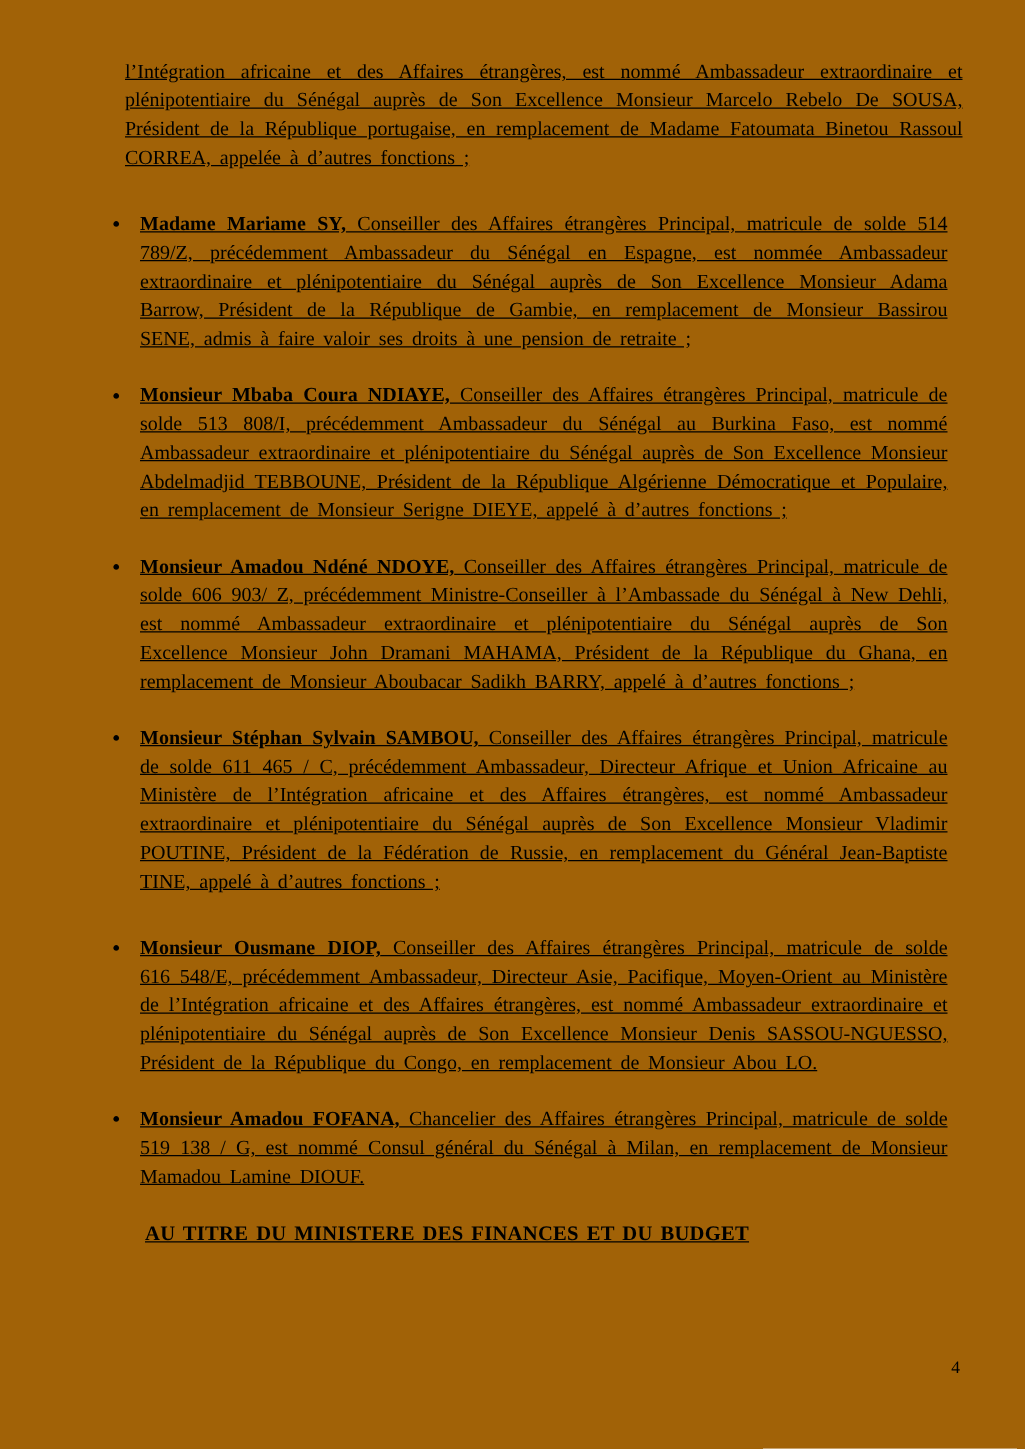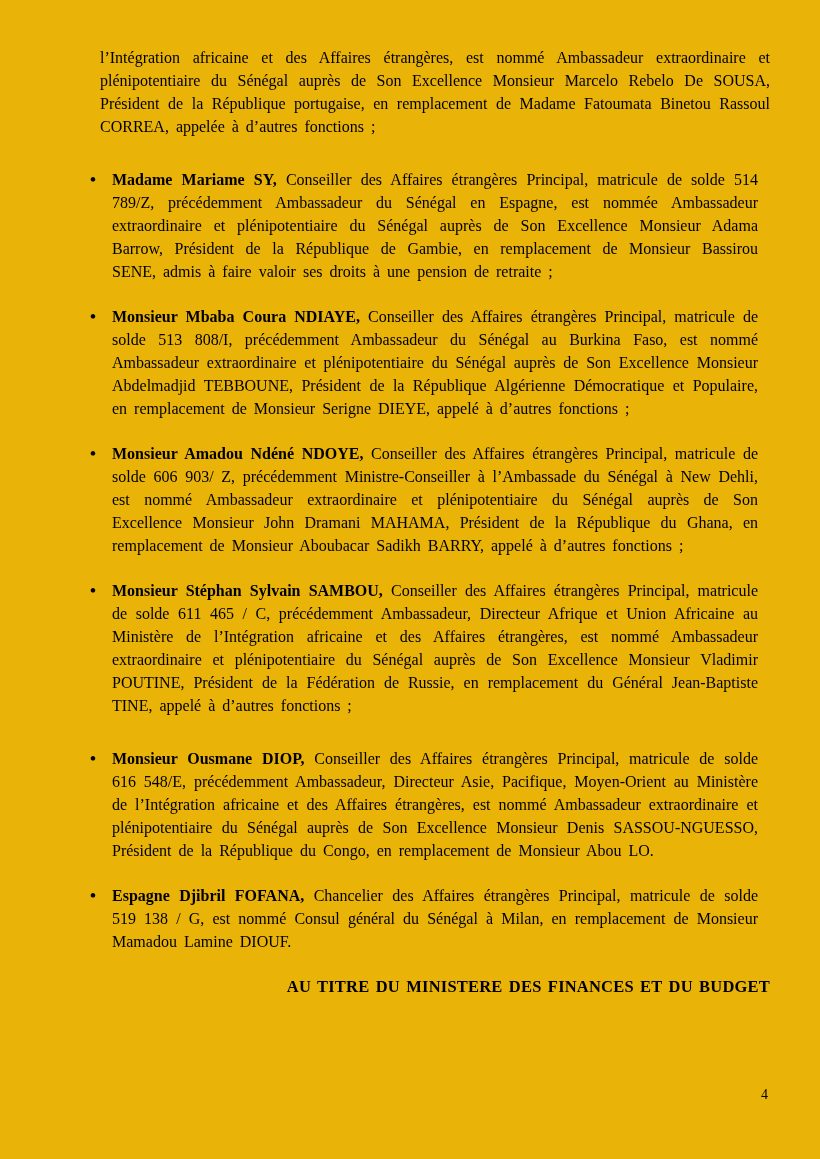--- a/index.html
+++ b/index.html
@@ -5,28 +5,29 @@
   html, body {
     margin: 0;
     padding: 0;
     background: #ffffff;
   }
   .page {
     position: relative;
     width: 820px;
     height: 1159px;
     margin: 0 auto;
-    background: #eab308;
+    background: #a16207;
     color: #000000;
     font-family: "Liberation Serif", serif;
     font-size: 16px;
     line-height: 23px;
     box-sizing: border-box;
     padding: 46px 50px 0 100px;
     overflow: hidden;
+    text-decoration: underline;
   }
   .para {
     margin: 0 0 30px 0;
     text-align: justify;
     word-spacing: 3px;
   }
   ul.appointments {
     list-style: none;
     margin: 12px;
     padding: 0;
@@ -48,23 +49,22 @@
   li.gap-before {
     margin-top: 30px;
   }
   .bold {
     font-weight: bold;
   }
   .section-heading {
     font-weight: bold;
     font-size: 16.5px;
     letter-spacing: 0.2px;
-    margin: 0;
+    margin: 16px;
     word-spacing: 2px;
-    text-align: right;
   }
   .page-number {
     position: absolute;
     top: 1086px;
     right: 52px;
     font-size: 14px;
     line-height: 18px;
   }
 </style>
 </head>
@@ -84,21 +84,21 @@
     <li class="item">
       <span class="bold">Monsieur Amadou Ndéné NDOYE,</span><span> Conseiller des Affaires étrangères Principal, matricule de solde 606 903/ Z, précédemment Ministre-Conseiller à l’Ambassade du Sénégal à New Dehli, est nommé Ambassadeur extraordinaire et plénipotentiaire du Sénégal auprès de Son Excellence Monsieur John Dramani MAHAMA, Président de la République du Ghana, en remplacement de Monsieur Aboubacar Sadikh BARRY, appelé à d’autres fonctions ;</span>
     </li>
     <li class="item">
       <span class="bold">Monsieur Stéphan Sylvain SAMBOU,</span><span> Conseiller des Affaires étrangères Principal, matricule de solde 611 465 / C, précédemment Ambassadeur, Directeur Afrique et Union Africaine au Ministère de l’Intégration africaine et des Affaires étrangères, est nommé Ambassadeur extraordinaire et plénipotentiaire du Sénégal auprès de Son Excellence Monsieur Vladimir POUTINE, Président de la Fédération de Russie, en remplacement du Général Jean-Baptiste TINE, appelé à d’autres fonctions ;</span>
     </li>
     <li class="item gap-before">
       <span class="bold">Monsieur Ousmane DIOP,</span><span> Conseiller des Affaires étrangères Principal, matricule de solde 616 548/E, précédemment Ambassadeur, Directeur Asie, Pacifique, Moyen-Orient au Ministère de l’Intégration africaine et des Affaires étrangères, est nommé Ambassadeur extraordinaire et plénipotentiaire du Sénégal auprès de Son Excellence Monsieur Denis SASSOU-NGUESSO, Président de la République du Congo, en remplacement de Monsieur Abou LO.</span>
     </li>
     <li class="item">
-      <span class="bold">Espagne Djibril FOFANA,</span><span> Chancelier des Affaires étrangères Principal, matricule de solde 519 138 / G, est nommé Consul général du Sénégal à Milan, en remplacement de Monsieur Mamadou Lamine DIOUF.</span>
+      <span class="bold">Monsieur Amadou FOFANA,</span><span> Chancelier des Affaires étrangères Principal, matricule de solde 519 138 / G, est nommé Consul général du Sénégal à Milan, en remplacement de Monsieur Mamadou Lamine DIOUF.</span>
     </li>
   </ul>
 
   <h2 class="section-heading">AU TITRE DU MINISTERE DES FINANCES ET DU BUDGET</h2>
 
   <div class="page-number">4</div>
 
 </div>
 
 </body></html>

